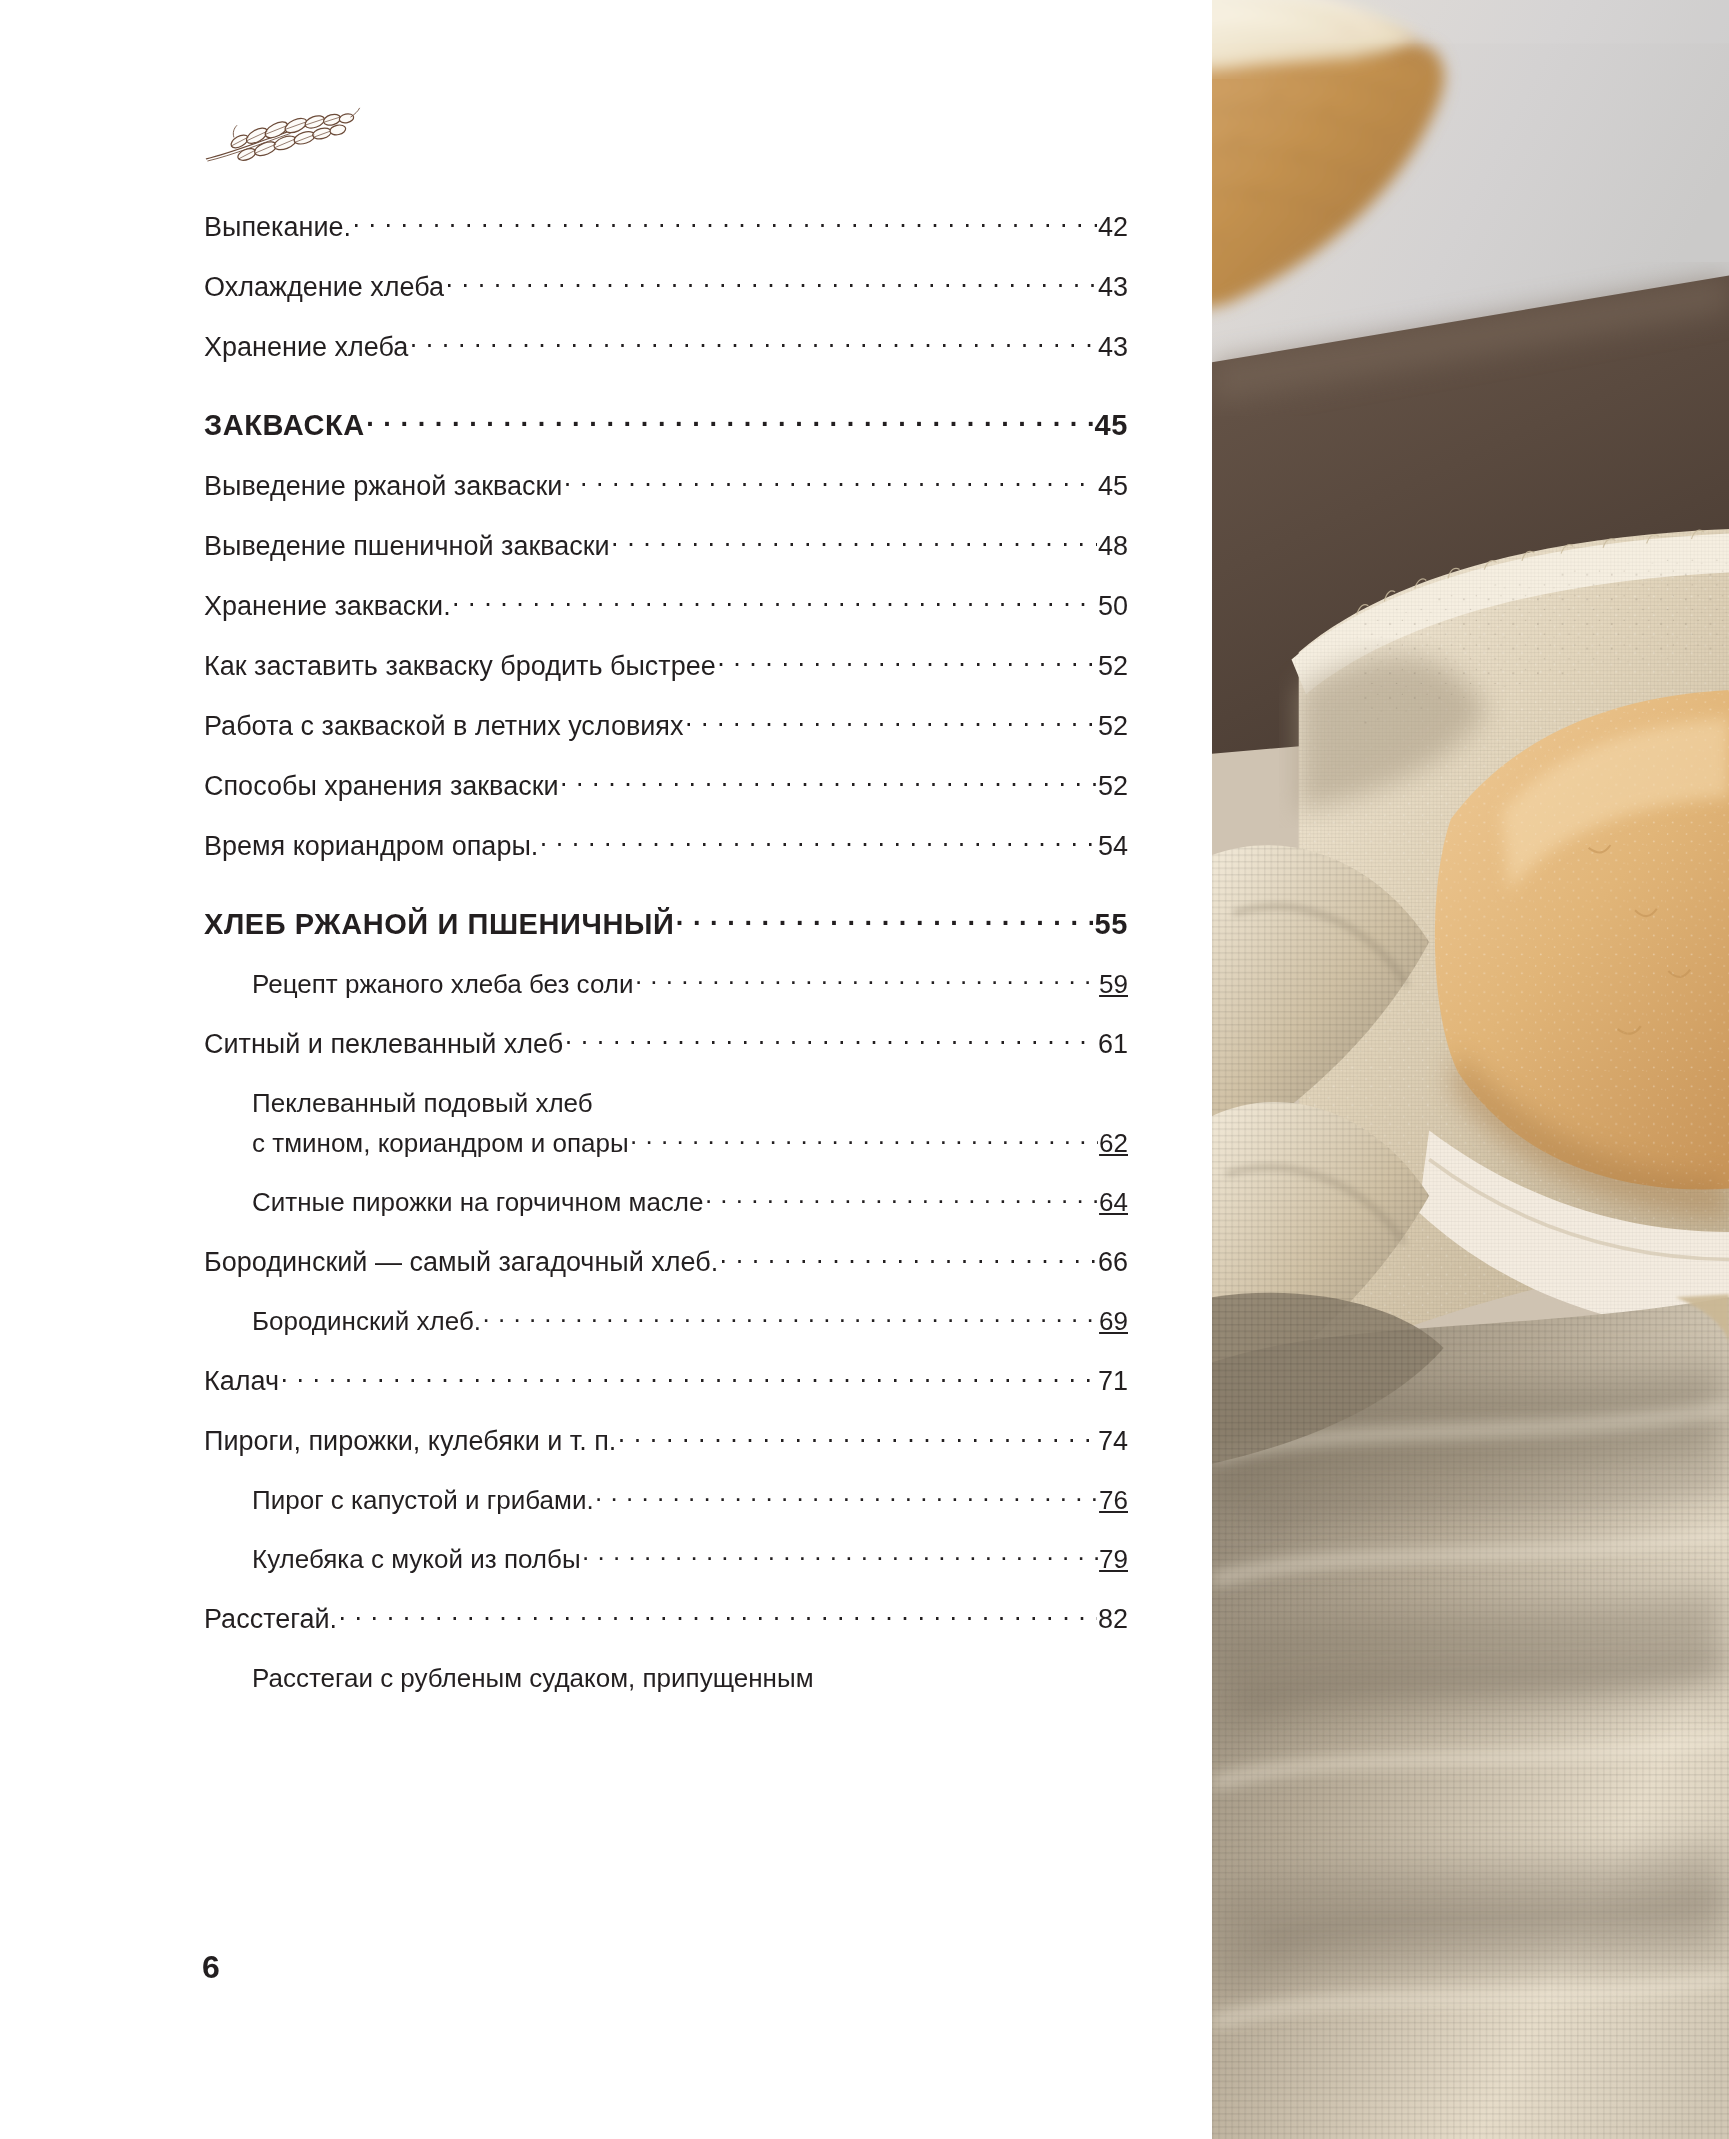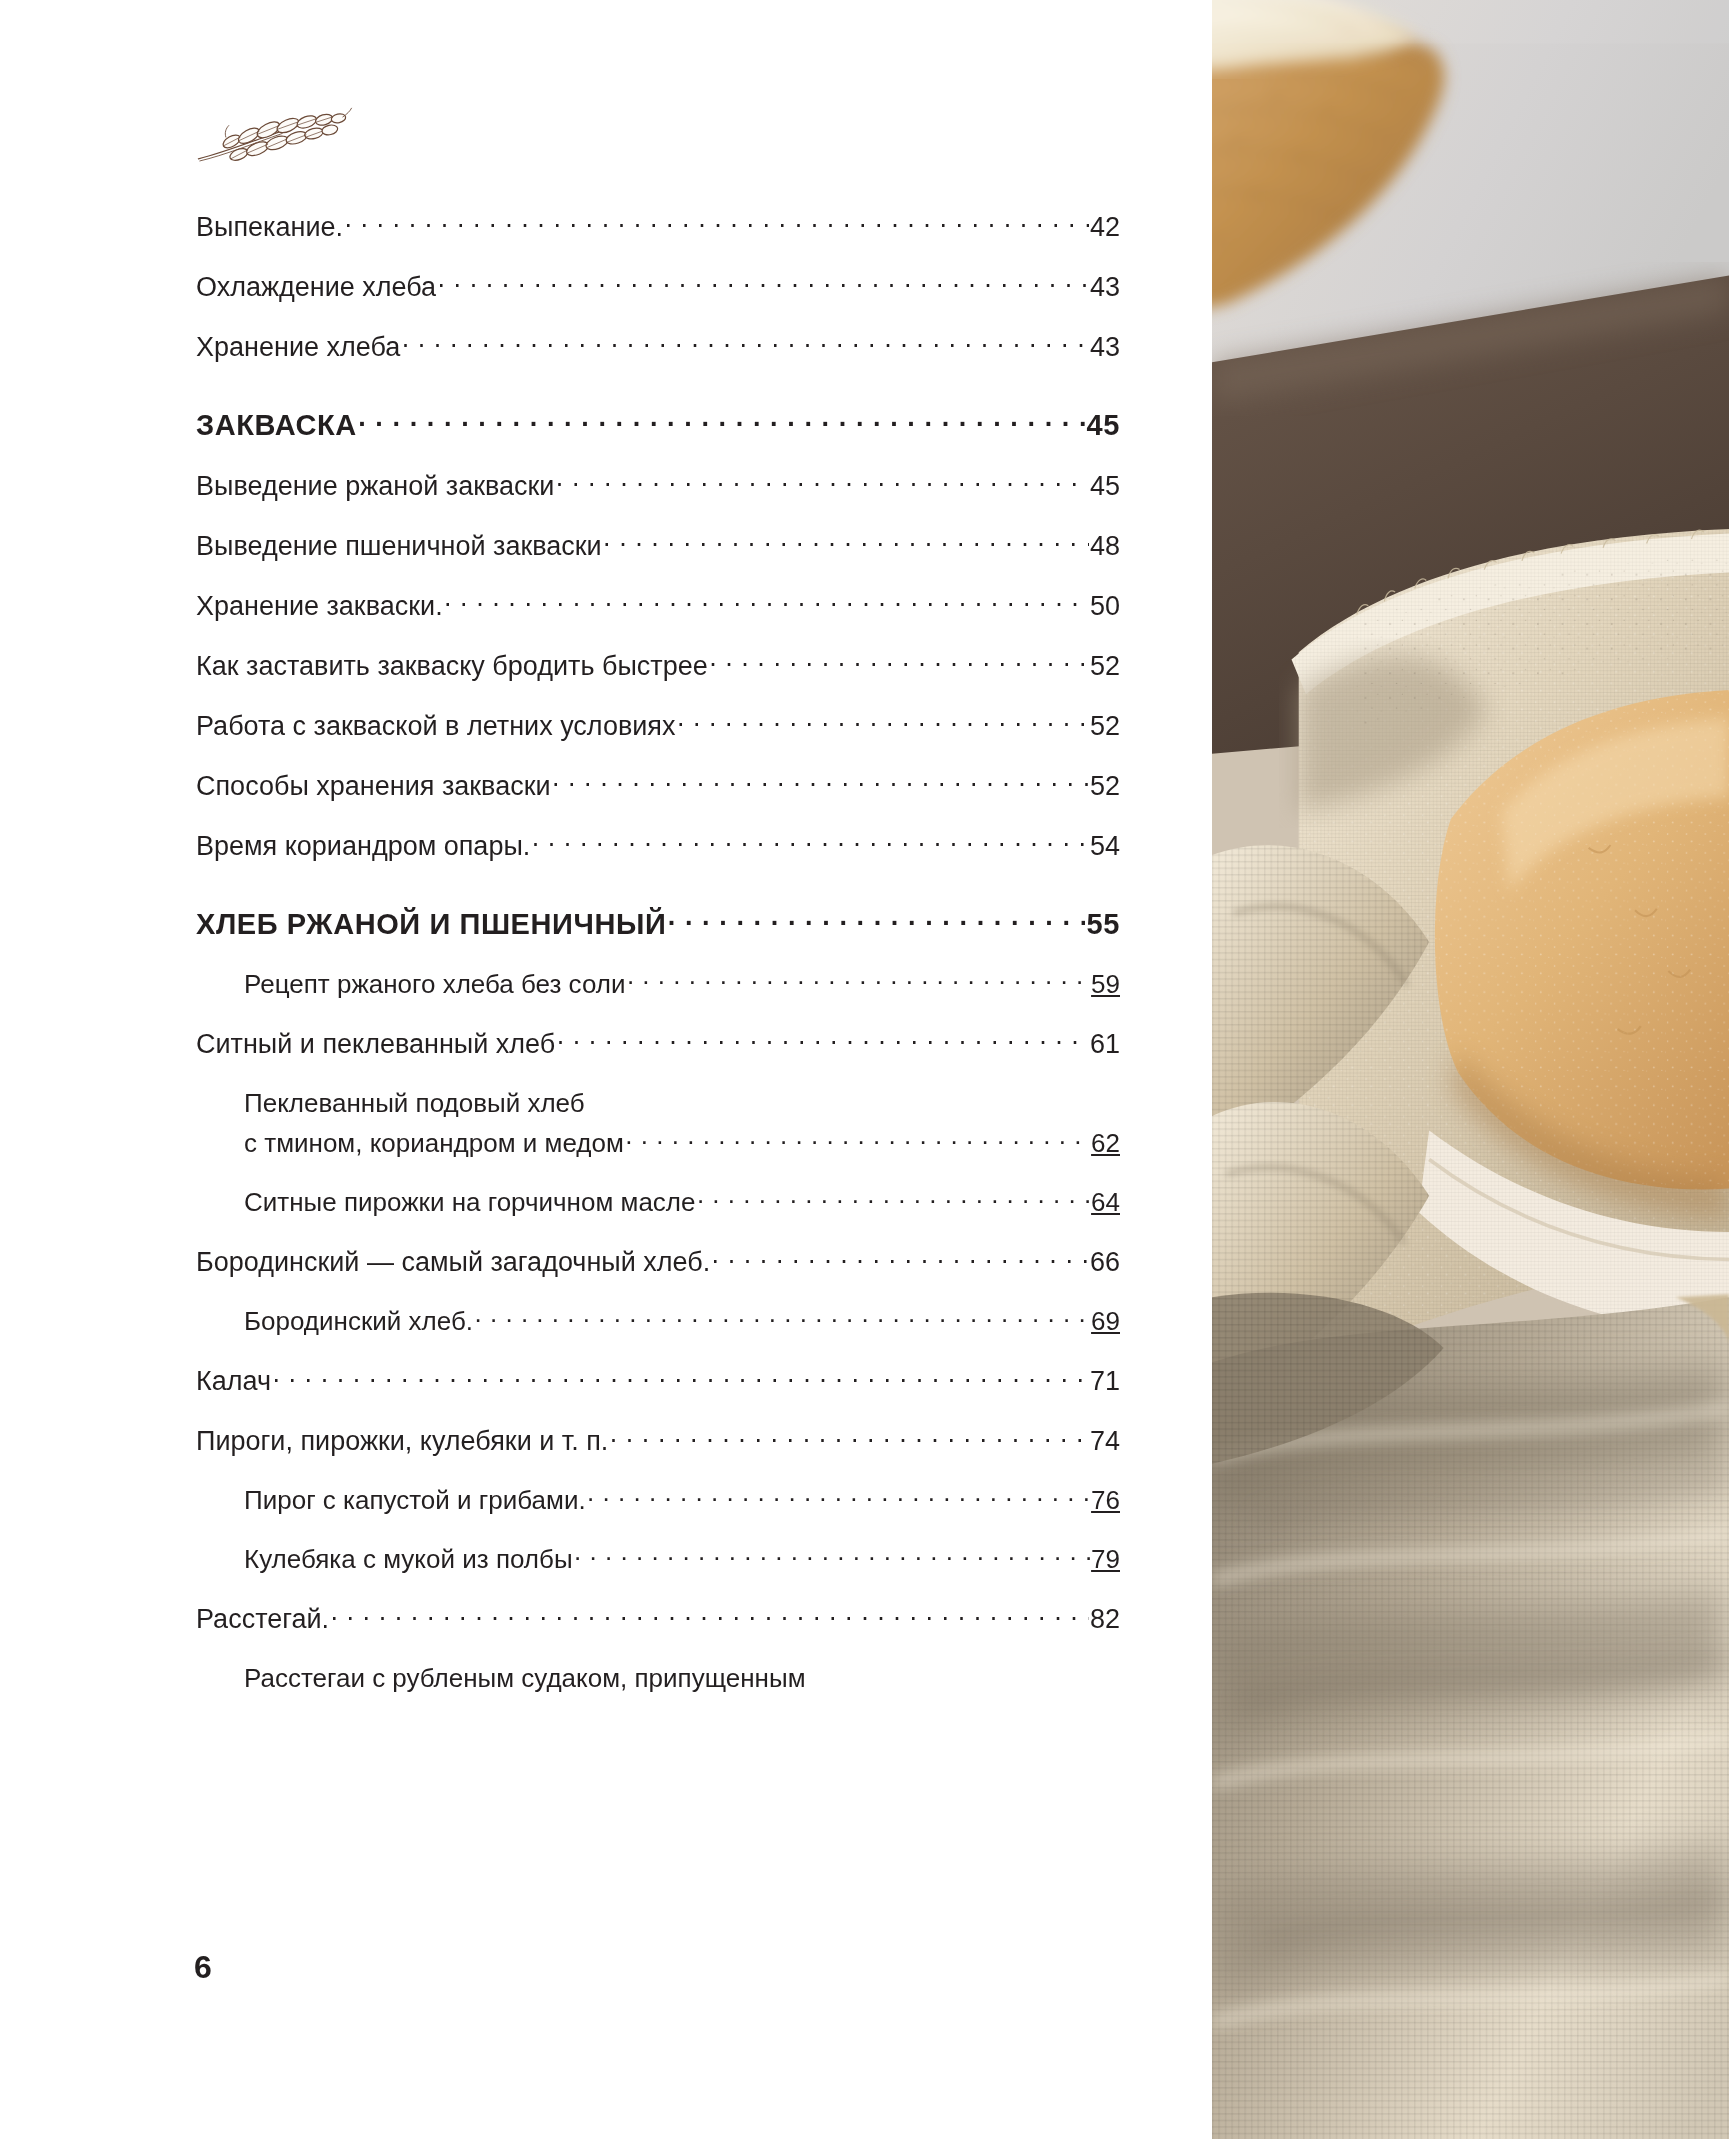--- a/index.html
+++ b/index.html
@@ -18,21 +18,21 @@
 
   
   #page {
     position: absolute;
     inset: 0;
     background: #ffffff;
   }
 
   #text-column {
     position: absolute;
-    left: 4px;
+    left: 12px;
     top: 0;
     width: 1212px;
     height: 2140px;
     background: #ffffff;
   }
 
   
   #ornament {
     position: absolute;
     left: 190px;
@@ -286,21 +286,21 @@
         <span class="pagenum">61</span>
       </div>
 
       <div class="toc-row lvl-sub gap-normal cont-first">
         <span class="label">Пеклеванный подовый хлеб</span>
         <span class="leader"></span>
         <span class="pagenum">62</span>
       </div>
 
       <div class="toc-row lvl-sub gap-tight">
-        <span class="label">с тмином, кориандром и медом</span>
+        <span class="label">с тмином, кориандром и опары</span>
         <span class="leader"></span>
         <span class="pagenum">62</span>
       </div>
 
       <div class="toc-row lvl-sub gap-normal">
         <span class="label">Ситные пирожки на горчичном масле</span>
         <span class="leader"></span>
         <span class="pagenum">64</span>
       </div>
 

